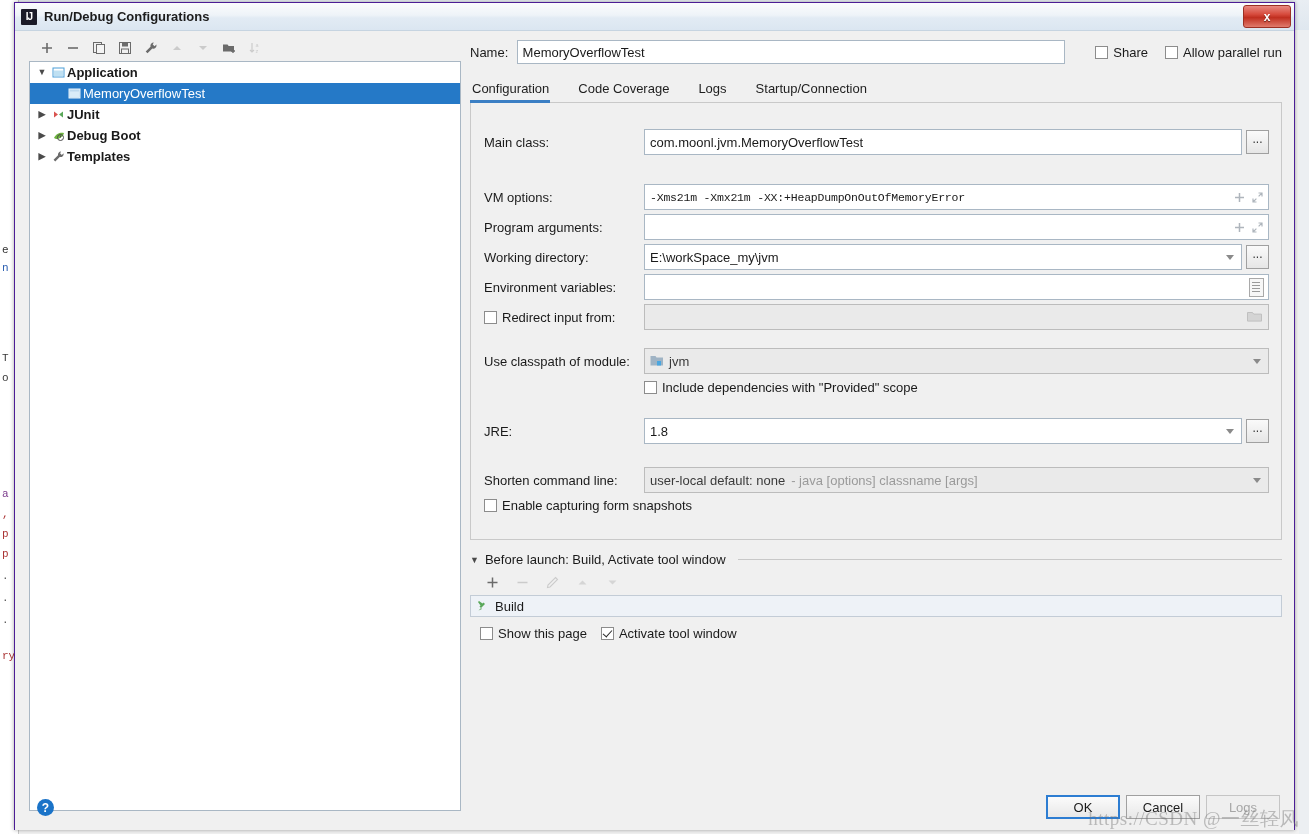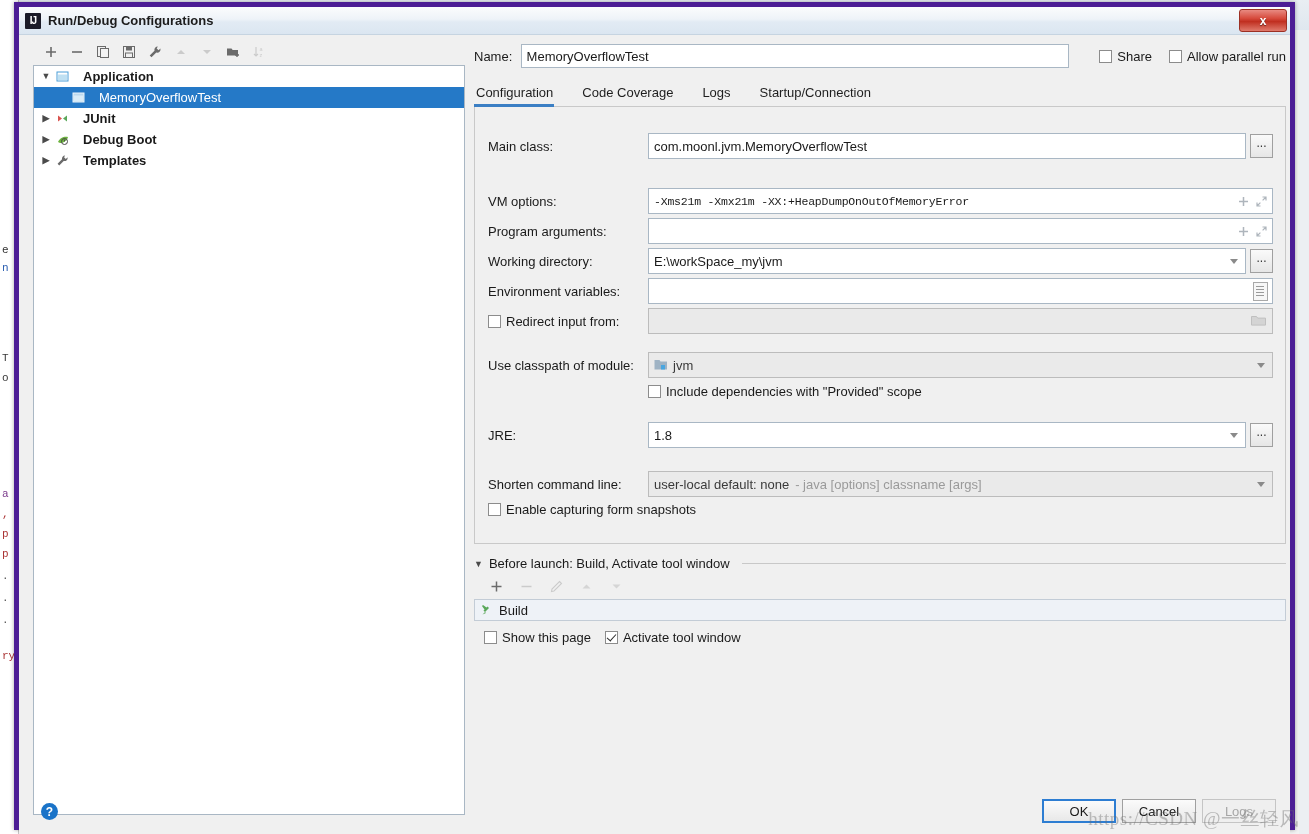--- a/index.html
+++ b/index.html
@@ -66,21 +66,21 @@
     background: #eceff2;
   }
 
   
   .dialog {
     position: absolute;
     left: 14px; top: 2px;
     width: 1281px;
     height: 828px;
     background: #7dd3fc;
-    border: 5px solid #4c1d95;
+    border: 1px solid #4c1d95;
     box-shadow: 0 0 4px rgba(0,0,0,.35);
     box-sizing: border-box;
   }
   .titlebar {
     position: relative;
     height: 28px;
     background: linear-gradient(180deg,#fbfcfd 0%, #eef3f8 45%, #e2ebf4 55%, #dbe6f1 100%);
     border-bottom: 1px solid #c6d4e1;
     display: flex;
     align-items: center;
@@ -188,21 +188,21 @@
     color: #4a4a4a;
     line-height: 1;
   }
   .tree-icon {
     width: 17px;
     flex: none;
     display: flex;
     align-items: center;
     justify-content: center;
   }
-  .tree-label { margin-left: 12px; }
+  .tree-label { margin-left: 0; }
   .indent-child { padding-left: 36px; }
 
   
   .right-panel {
     position: absolute;
     left: 455px;
     top: 4px;
     width: 812px;
     height: 776px;
   }

